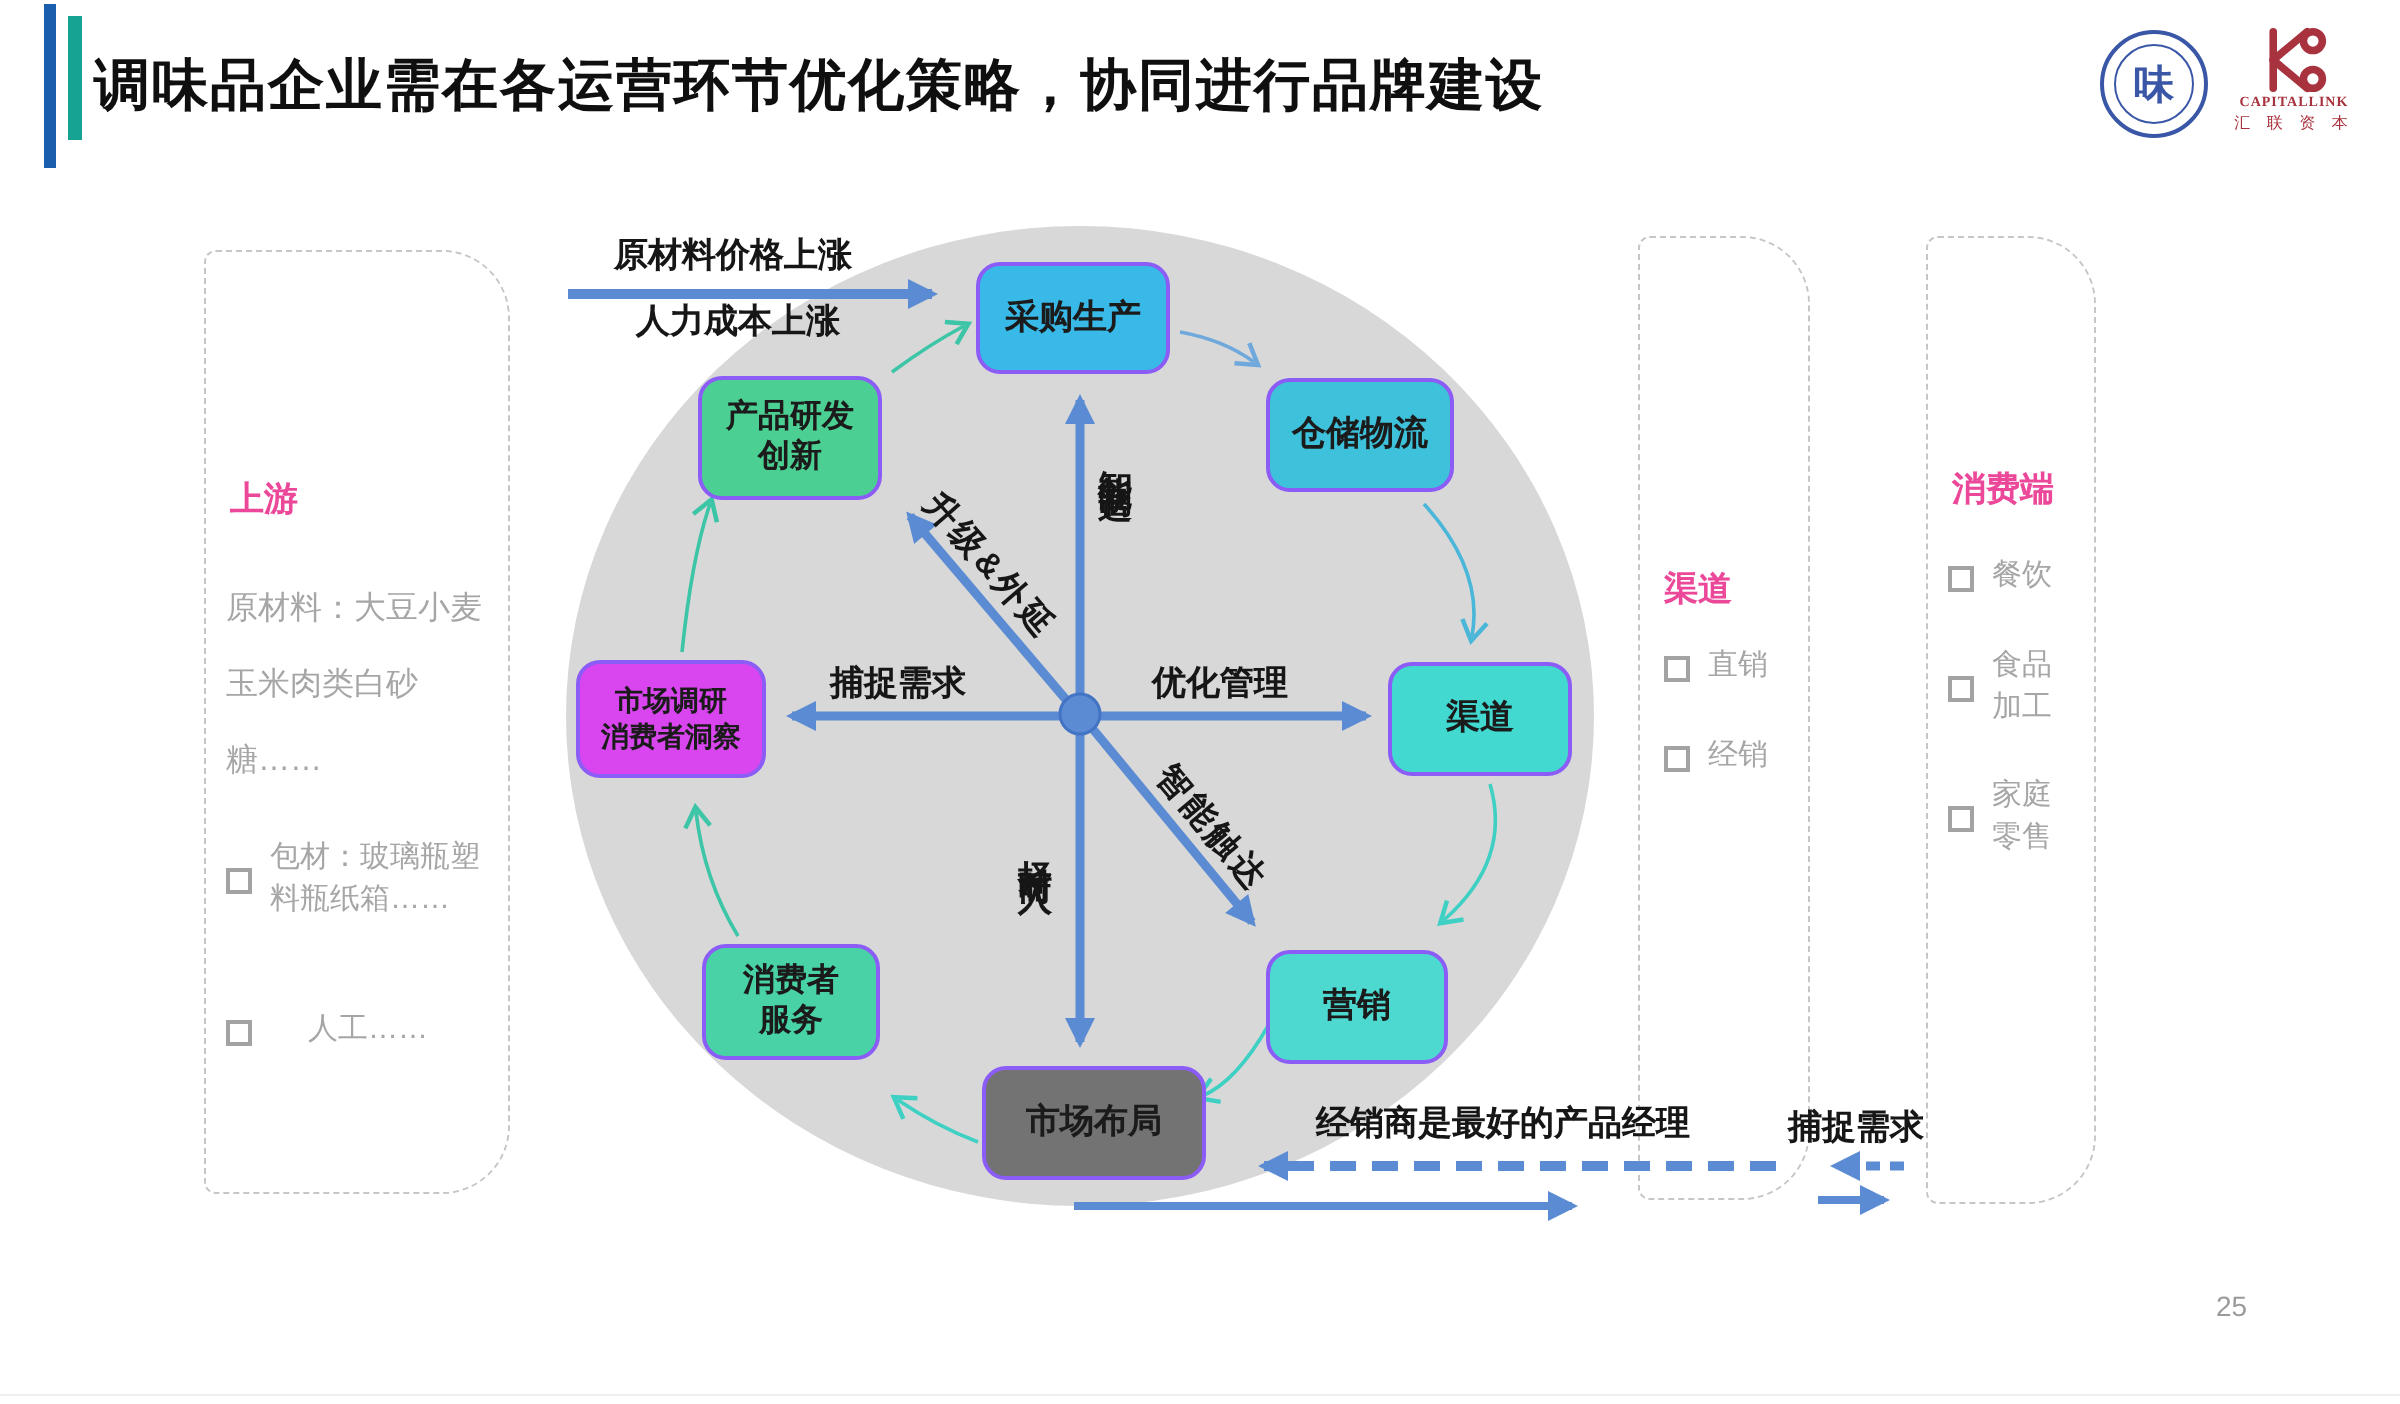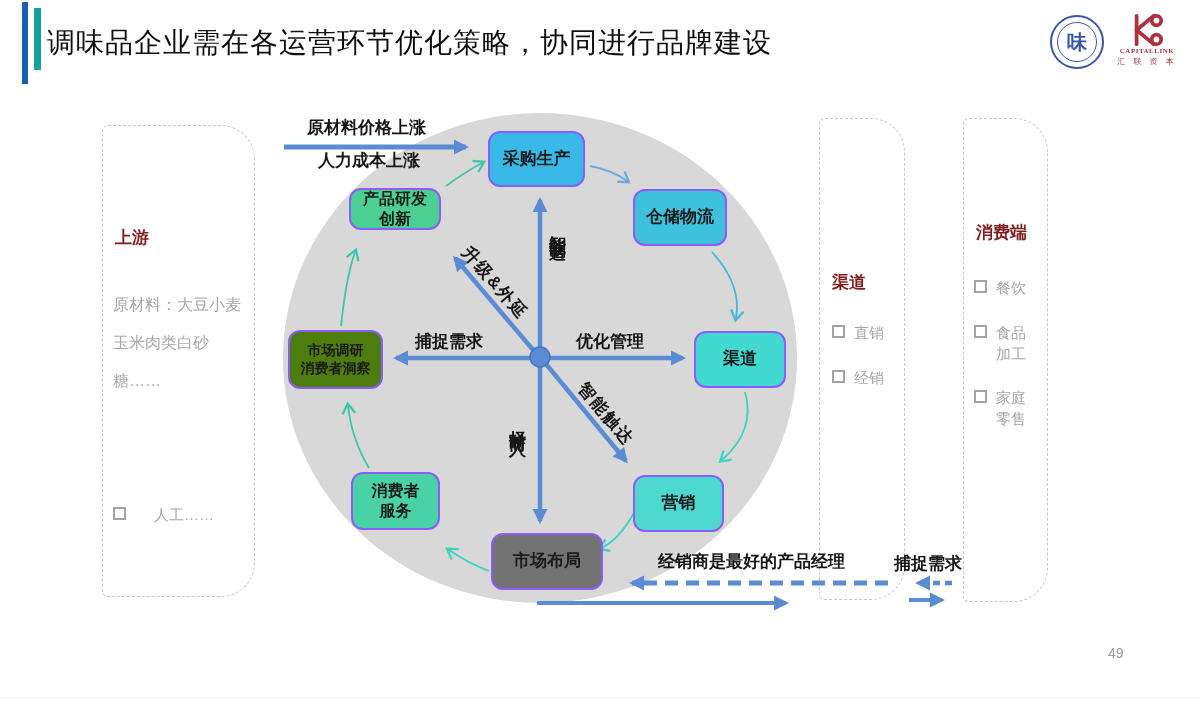--- a/index.html
+++ b/index.html
@@ -2,60 +2,60 @@
 <html><head>
 <meta charset="utf-8">
 <style>
   html,body{margin:0;padding:0;background:#fff;}
   .slide{position:relative;width:1200px;height:702px;background:#ffffff;overflow:hidden;
          font-family:"Liberation Sans","DejaVu Sans",sans-serif;}
 
   
   .bar-blue{position:absolute;left:22px;top:2px;width:6px;height:82px;background:#1a5fae;}
   .bar-teal{position:absolute;left:34px;top:8px;width:7px;height:62px;background:#16a394;}
-  .title{position:absolute;left:47px;top:24px;font-size:28px;font-weight:normal;color:#0f0f0f;
+  .title{position:absolute;left:47px;top:24px;font-size:28px;font-weight:bold;color:#0f0f0f;
          letter-spacing:1px;white-space:nowrap;}
 
   
   .seal{position:absolute;left:1050px;top:15px;width:54px;height:54px;border:2px solid #3a57a7;
         border-radius:50%;display:flex;align-items:center;justify-content:center;box-sizing:border-box;}
   .seal-inner{width:38px;height:38px;border:1px solid #3a57a7;border-radius:50%;display:flex;
         align-items:center;justify-content:center;font-size:20px;font-weight:bold;color:#3a57a7;}
   .clink{position:absolute;left:1113px;top:13px;width:68px;text-align:center;}
   .clink svg{display:block;margin:0 auto;}
   .clink-en{font-size:7px;font-weight:bold;color:#a8323e;letter-spacing:.5px;
             font-family:"Liberation Serif","DejaVu Serif",serif;white-space:nowrap;}
   .clink-cn{font-size:8px;color:#a8323e;letter-spacing:3px;margin-top:1px;white-space:nowrap;}
 
   
   .panel{position:absolute;border:1.5px dashed #c6c6c6;border-radius:6px 34px 34px 6px;
          color:#a6a6a6;box-sizing:border-box;}
   .panel-upstream{left:102px;top:125px;width:153px;height:472px;}
   .panel-channel{left:819px;top:118px;width:86px;height:482px;}
   .panel-consumer{left:963px;top:118px;width:85px;height:484px;}
-  .p-title{position:absolute;font-size:17px;font-weight:bold;color:#7f1d1d;white-space:nowrap;}
+  .p-title{position:absolute;font-size:17px;font-weight:bold;color:#ec4899;white-space:nowrap;margin-top:12px;}
   .up-para{position:absolute;left:10px;top:160px;width:134px;font-size:16px;line-height:38px;color:#a6a6a6;}
-  .cb-item{position:absolute;display:flex;gap:9px;font-size:15px;line-height:21px;color:#a6a6a6;}
+  .cb-item{position:absolute;display:flex;gap:9px;font-size:15px;line-height:21px;color:#a6a6a6;align-items:center;}
   .cbx{flex:0 0 auto;width:9px;height:9px;border:2px solid #a3a3a3;margin-top:3px;}
 
   
   .big-circle{position:absolute;left:283px;top:113px;width:514px;height:490px;border-radius:50%;
               background:#d8d8d8;}
   .arrows{position:absolute;left:0;top:0;pointer-events:none;}
   .node{position:absolute;border-radius:12px;border:2px solid #8b5cf6;box-sizing:border-box;
         display:flex;flex-direction:column;align-items:center;justify-content:center;
         font-weight:600;color:#1b1b1b;text-align:center;line-height:1.22;}
   #n-procure{left:488px;top:131px;width:97px;height:56px;background:#38b9e8;font-size:17px;}
   #n-ware{left:633px;top:189px;width:94px;height:57px;background:#3ec1da;font-size:17px;}
   #n-channel{left:694px;top:331px;width:92px;height:57px;background:#41d9d0;font-size:17px;}
   #n-marketing{left:633px;top:475px;width:91px;height:57px;background:#4dd9d0;font-size:17px;}
   #n-layout{left:491px;top:533px;width:112px;height:57px;background:#737373;font-size:17px;}
   #n-service{left:351px;top:472px;width:89px;height:58px;background:#49d2a6;font-size:16px;}
-  #n-research{left:288px;top:330px;width:95px;height:59px;background:#4d7c0f;font-size:14px;}
-  #n-rd{left:349px;top:188px;width:92px;height:42px;background:#4ccf92;font-size:16px;}
+  #n-research{left:288px;top:330px;width:95px;height:59px;background:#d946ef;font-size:14px;}
+  #n-rd{left:349px;top:188px;width:92px;height:62px;background:#4ccf92;font-size:16px;}
 
   .lbl{position:absolute;color:#161616;font-weight:600;font-size:17px;white-space:nowrap;}
   #lb-up{left:546px;top:221px;writing-mode:vertical-rl;letter-spacing:3px;}
   #lb-down{left:506px;top:417px;writing-mode:vertical-rl;letter-spacing:3px;}
   #lb-right{left:576px;top:330px;}
   #lb-left{left:415px;top:330px;}
   #lb-ul{left:495px;top:283px;transform:translate(-50%,-50%) rotate(49deg);letter-spacing:2px;}
   #lb-dr{left:606px;top:414px;transform:translate(-50%,-50%) rotate(50deg);letter-spacing:2px;}
   #an-raw{left:307px;top:116px;}
   #an-labor{left:318px;top:149px;}
@@ -87,20 +87,24 @@
         <circle cx="28" cy="28" r="5"></circle>
       </g>
     </svg>
     <div class="clink-en">CAPITALLINK</div>
     <div class="clink-cn">汇 联 资 本</div>
   </div>
 
   <div class="panel panel-upstream">
     <div class="p-title" style="left:12px;top:100px;">上游</div>
     <div class="up-para">原材料：大豆小麦玉米肉类白砂糖……</div>
+    <div class="cb-item" style="left:10px;top:292px;width:132px;">
+      <span class="cbx"></span>
+      <span>包材：玻璃瓶塑料瓶纸箱……</span>
+    </div>
     <div class="cb-item" style="left:10px;top:378px;width:132px;gap:28px;">
       <span class="cbx"></span>
       <span>人工……</span>
     </div>
   </div>
 
   <div class="panel panel-channel">
     <div class="p-title" style="left:12px;top:152px;">渠道</div>
     <div class="cb-item" style="left:12px;top:203px;">
       <span class="cbx"></span>
@@ -208,15 +212,15 @@
   <div class="lbl" id="lb-right">优化管理</div>
   <div class="lbl" id="lb-left">捕捉需求</div>
   <div class="lbl" id="lb-ul">升级&amp;外延</div>
   <div class="lbl" id="lb-dr">智能触达</div>
 
   <div class="lbl" id="an-raw">原材料价格上涨</div>
   <div class="lbl" id="an-labor">人力成本上涨</div>
   <div class="lbl" id="an-dealer">经销商是最好的产品经理</div>
   <div class="lbl" id="an-capture">捕捉需求</div>
 
-  <div class="pageno">49</div>
+  <div class="pageno">25</div>
   <div class="bottom-edge"></div>
 </div>
 
 </body></html>

